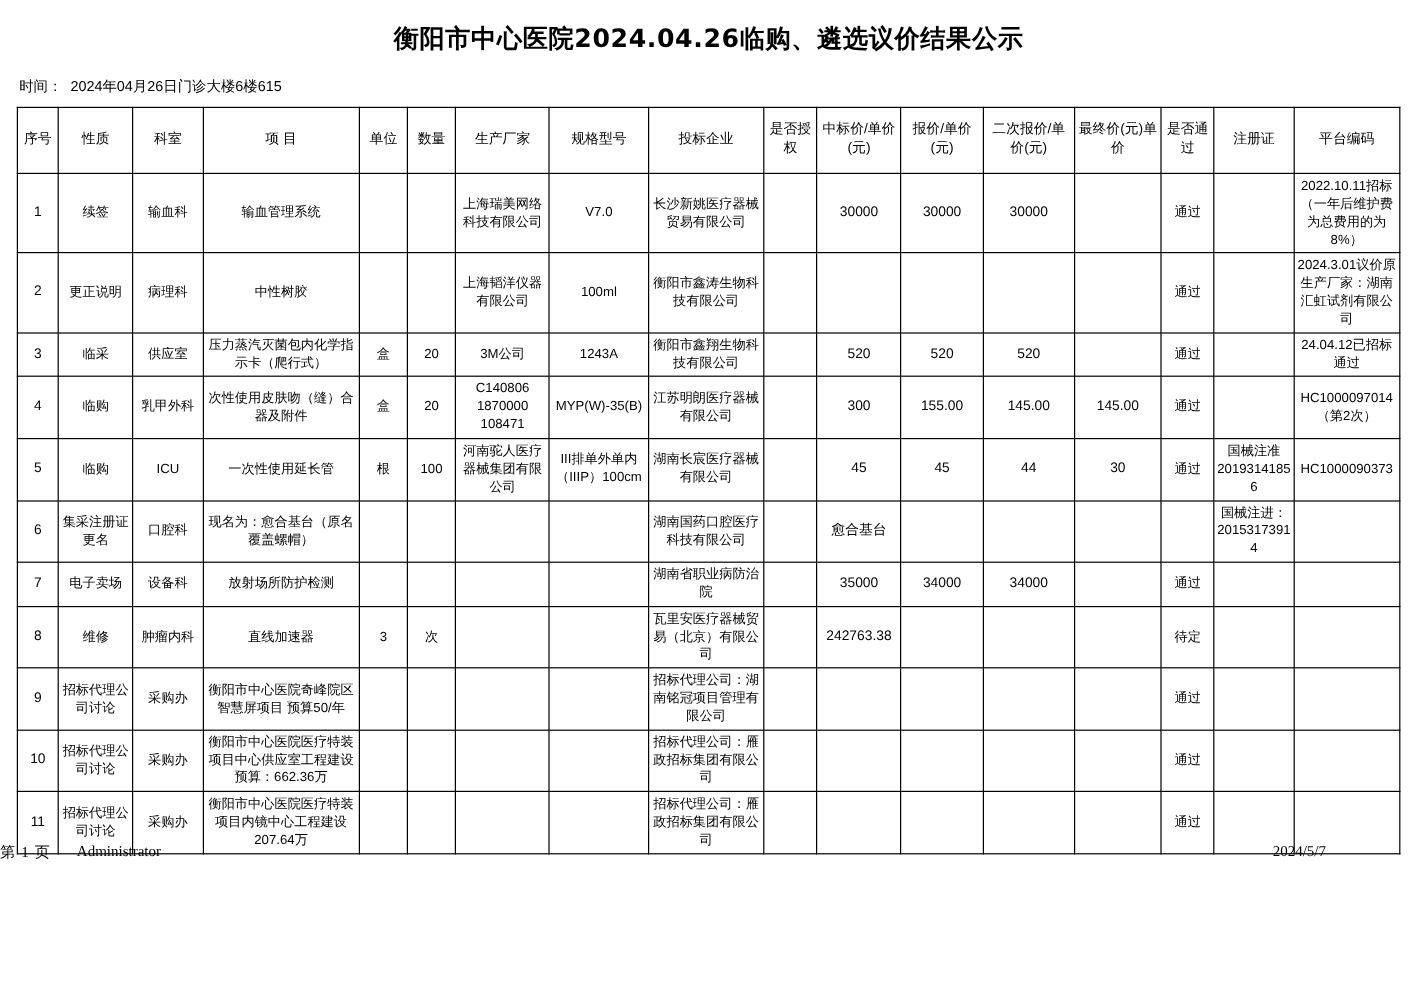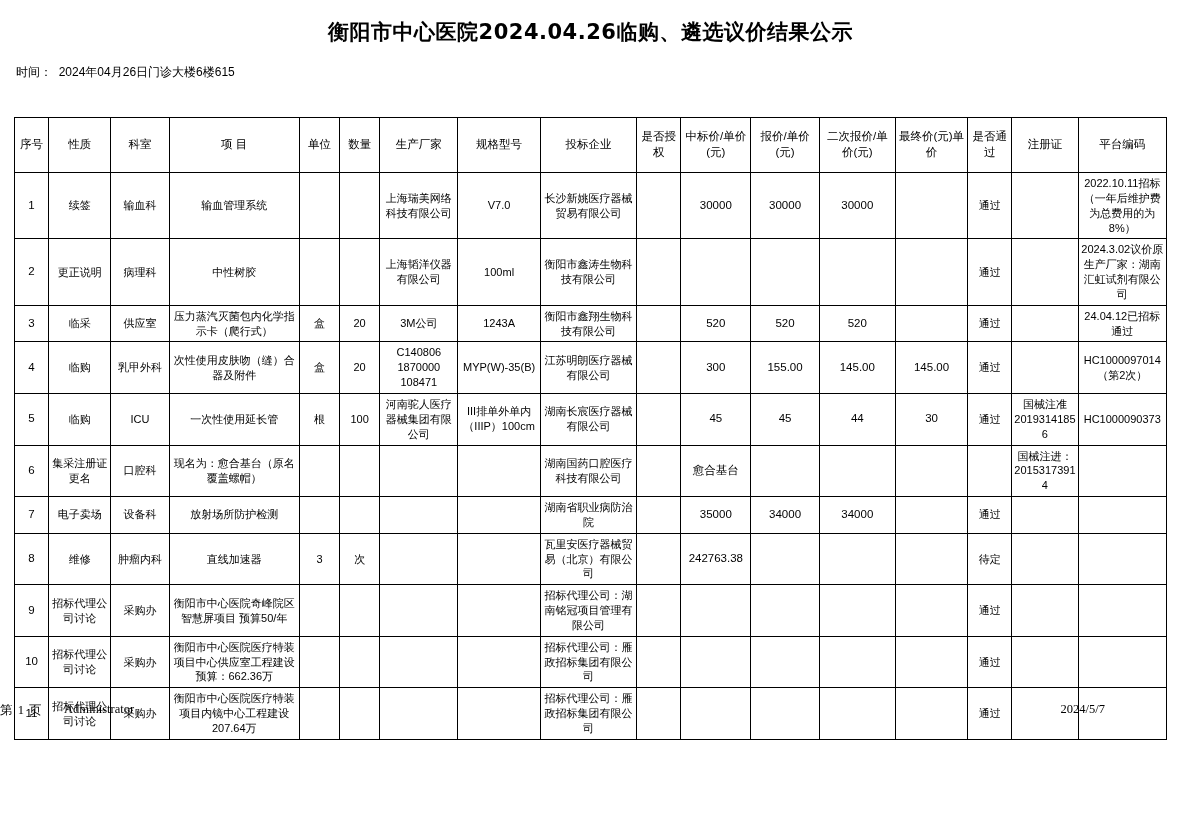--- a/index.html
+++ b/index.html
@@ -43,21 +43,20 @@
     white-space: pre;
   }
   .meta-right {
     white-space: pre;
   }
   table.grid {
     border-collapse: collapse;
     width: 1153px;
     table-layout: fixed;
     font-size: 11px;
-    margin-top: 28px;
   }
   table.grid td, table.grid th {
     border: 1px solid #000;
     text-align: center;
     vertical-align: middle;
     padding: 3px 2px;
     line-height: 1.35;
     word-wrap: break-word;
     overflow-wrap: break-word;
   }
@@ -179,21 +178,21 @@
           <td class="cell-small">上海韬洋仪器有限公司</td>
           <td>100ml</td>
           <td>衡阳市鑫涛生物科技有限公司</td>
           <td></td>
           <td class="num"></td>
           <td class="num"></td>
           <td class="num"></td>
           <td class="num"></td>
           <td>通过</td>
           <td class="cell-small"></td>
-          <td class="cell-small">2024.3.02议价原生产厂家：湖南汇虹试剂有限公司</td>
+          <td class="cell-small">2024.3.01议价原生产厂家：湖南汇虹试剂有限公司</td>
         </tr>
         <tr>
           <td class="num">3</td>
           <td>临采</td>
           <td>供应室</td>
           <td>压力蒸汽灭菌包内化学指示卡（爬行式）</td>
           <td>盒</td>
           <td>20</td>
           <td class="cell-small">3M公司</td>
           <td>1243A</td>

